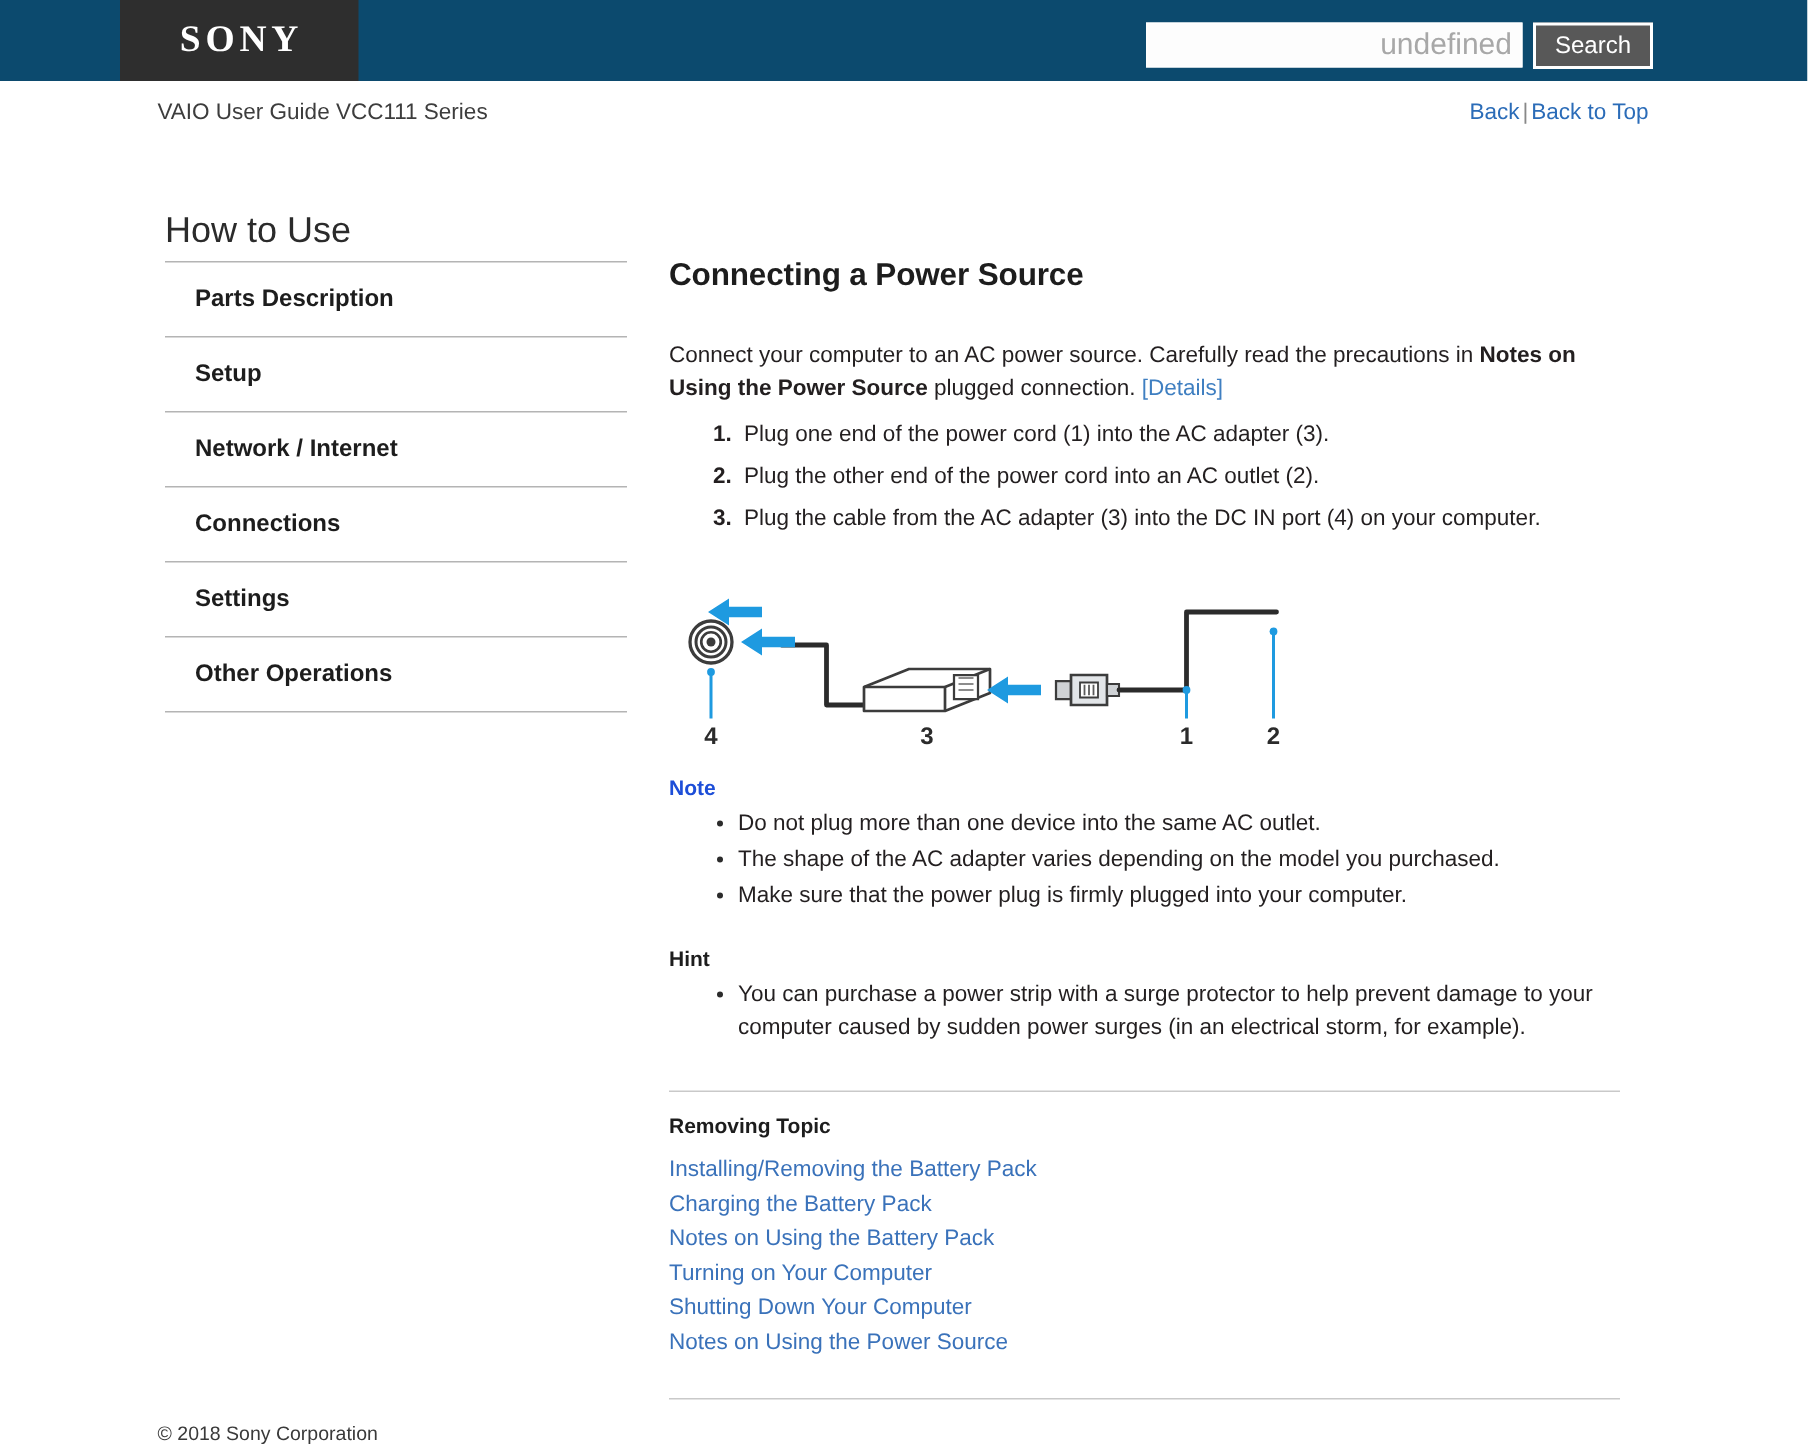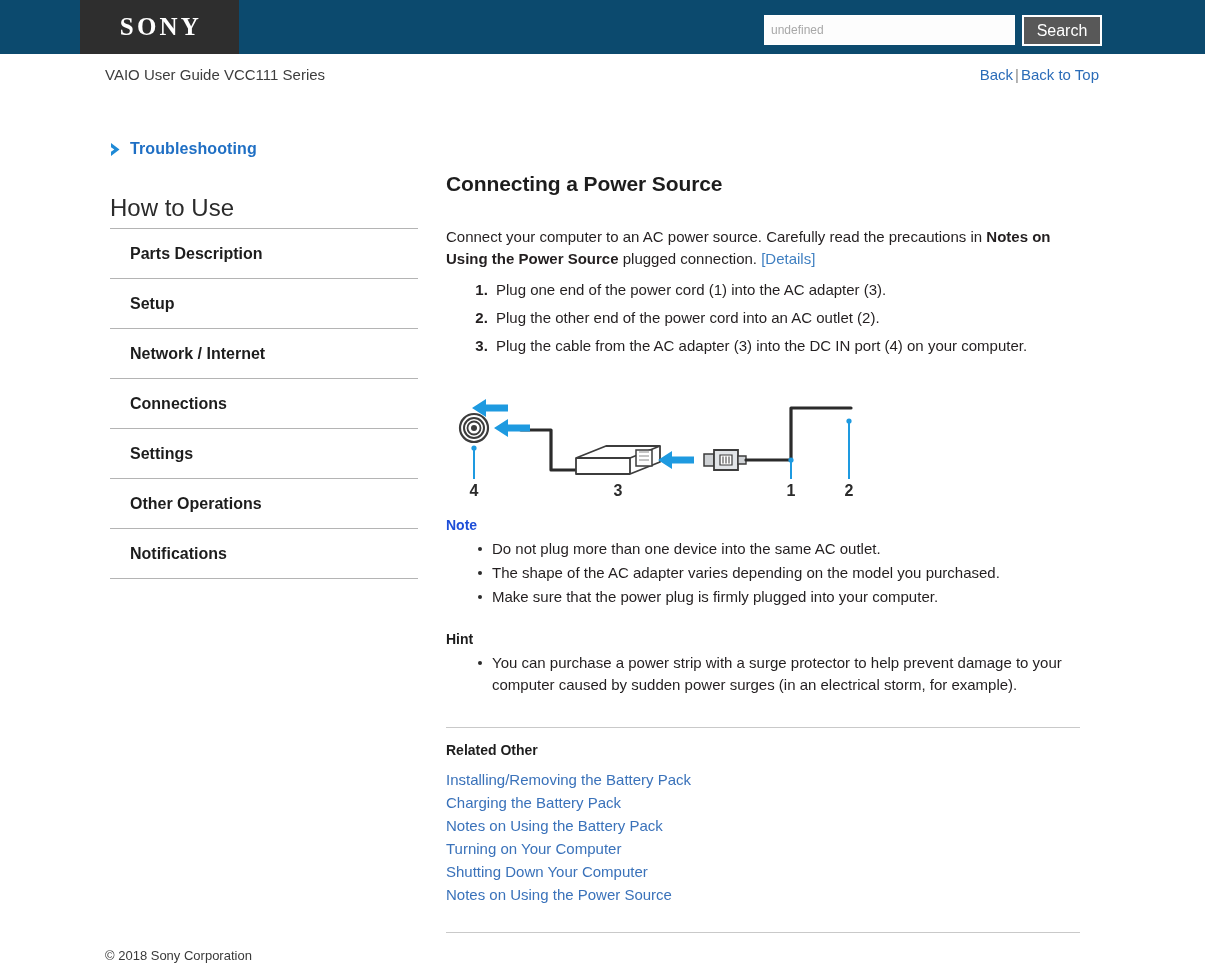--- a/index.html
+++ b/index.html
@@ -47,24 +47,25 @@
     left: 764px;
     display: flex;
     align-items: flex-start;
   }
   .search-input {
     width: 251px;
     height: 30px;
     border: 1px solid #ffffff;
     background: #fdfdfd;
     font-family: "Liberation Sans", sans-serif;
-    font-size: 12px;
+    font-size: 20px;
     color: #a8a8a8;
     padding: 0 6px;
     outline: none;
+    text-align: right;
   }
   .search-input::placeholder { color: #a8a8a8; opacity: 1; }
   .search-button {
     margin-left: 7px;
     width: 80px;
     height: 31px;
     background: #585858;
     border: 2px solid #ffffff;
     color: #ffffff;
     font-family: "Liberation Sans", sans-serif;
@@ -272,38 +273,29 @@
 </div>
 
 <div class="sub-header">
   <div class="guide-title">VAIO User Guide VCC111 Series</div>
   <div class="nav-links">
     <a href="#">Back</a><span class="nav-sep">|</span><a href="#">Back to Top</a>
   </div>
 </div>
 
 <div class="sidebar">
-  <a href="#" class="troubleshooting-link">
-    <span class="chevron-icon">
-      <svg width="13" height="15" viewBox="0 0 13 15">
-        <path d="M1 1 L9.5 7.5 L1 14 L1 9.8 L4.3 7.5 L1 5.2 Z" fill="#1f8ad6"></path>
-      </svg>
-    </span>
-    <span class="troubleshooting-label">Troubleshooting</span>
-  </a>
 
   <h2 class="howto-heading">How to Use</h2>
 
   <a href="#" class="nav-item">Parts Description</a>
   <a href="#" class="nav-item">Setup</a>
   <a href="#" class="nav-item">Network / Internet</a>
   <a href="#" class="nav-item">Connections</a>
   <a href="#" class="nav-item">Settings</a>
   <a href="#" class="nav-item">Other Operations</a>
-  <a href="#" class="nav-item">Notifications</a>
 </div>
 
 <div class="content">
 
   <h1 class="page-title">Connecting a Power Source</h1>
 
   <p class="intro">
     <span>Connect your computer to an AC power source. Carefully read the precautions in </span><b>Notes on Using the Power Source</b><span> plugged connection. </span><a href="#" class="details-link">[Details]</a>
   </p>
 
@@ -379,21 +371,21 @@
     <li>The shape of the AC adapter varies depending on the model you purchased.</li>
     <li>Make sure that the power plug is firmly plugged into your computer.</li>
   </ul>
 
   <div class="hint-title">Hint</div>
   <ul class="bullets">
     <li>You can purchase a power strip with a surge protector to help prevent damage to your computer caused by sudden power surges (in an electrical storm, for example).</li>
   </ul>
 
   <div class="related-sep"></div>
-  <div class="related-title">Related Other</div>
+  <div class="related-title">Removing Topic</div>
   <div class="related-list">
     <a href="#">Installing/Removing the Battery Pack</a>
     <a href="#">Charging the Battery Pack</a>
     <a href="#">Notes on Using the Battery Pack</a>
     <a href="#">Turning on Your Computer</a>
     <a href="#">Shutting Down Your Computer</a>
     <a href="#">Notes on Using the Power Source</a>
   </div>
   <div class="related-bottom-sep"></div>
 </div>

